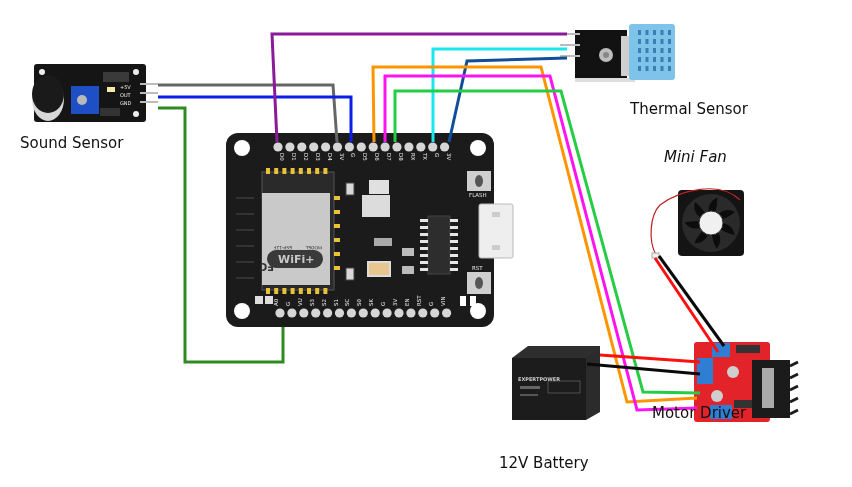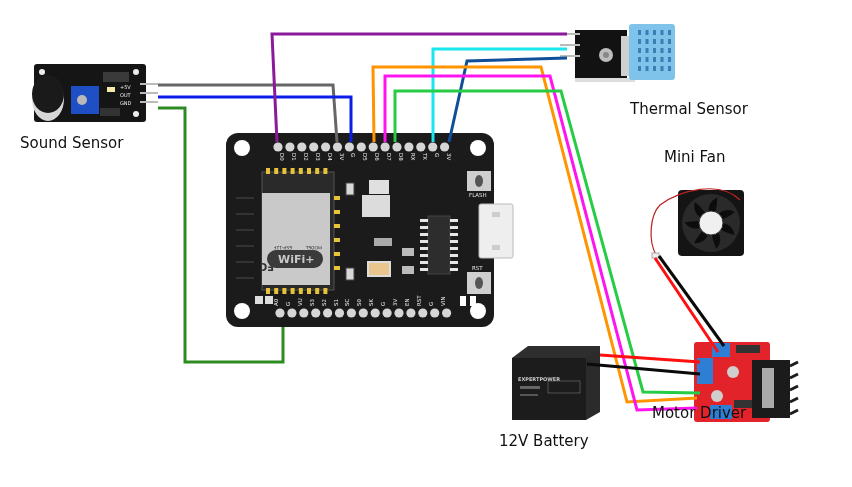--- a/index.html
+++ b/index.html
@@ -298,15 +298,15 @@
     <polyline stroke="#27cc45" points="395,142 395,91 561,91 643,392 700,393"></polyline>
     <polyline stroke="#ff1010" points="600,355 700,362"></polyline>
     <polyline stroke="#0a0a0a" points="587,364 700,374"></polyline>
     <polyline stroke="#ff1010" points="655,258 718,352"></polyline>
     <polyline stroke="#0a0a0a" points="659,256 724,346"></polyline>
   </g>
 </svg>
 
 <div class="label" style="left:20px; top:134px;">Sound Sensor</div>
 <div class="label" style="left:610px; top:100px;margin-left:20px;">Thermal Sensor</div>
-<div class="label" style="left:664px; top:148px;">Mini Fan</div>
-<div class="label" style="left:499px; top:432px;">12V Battery</div>
+<div class="label" style="left:664px; top:148px;font-style:italic;">Mini Fan</div>
+<div class="label" style="left:499px; top:454px;">12V Battery</div>
 <div class="label" style="left:652px; top:404px;">Motor Driver</div>
 
 </body></html>

